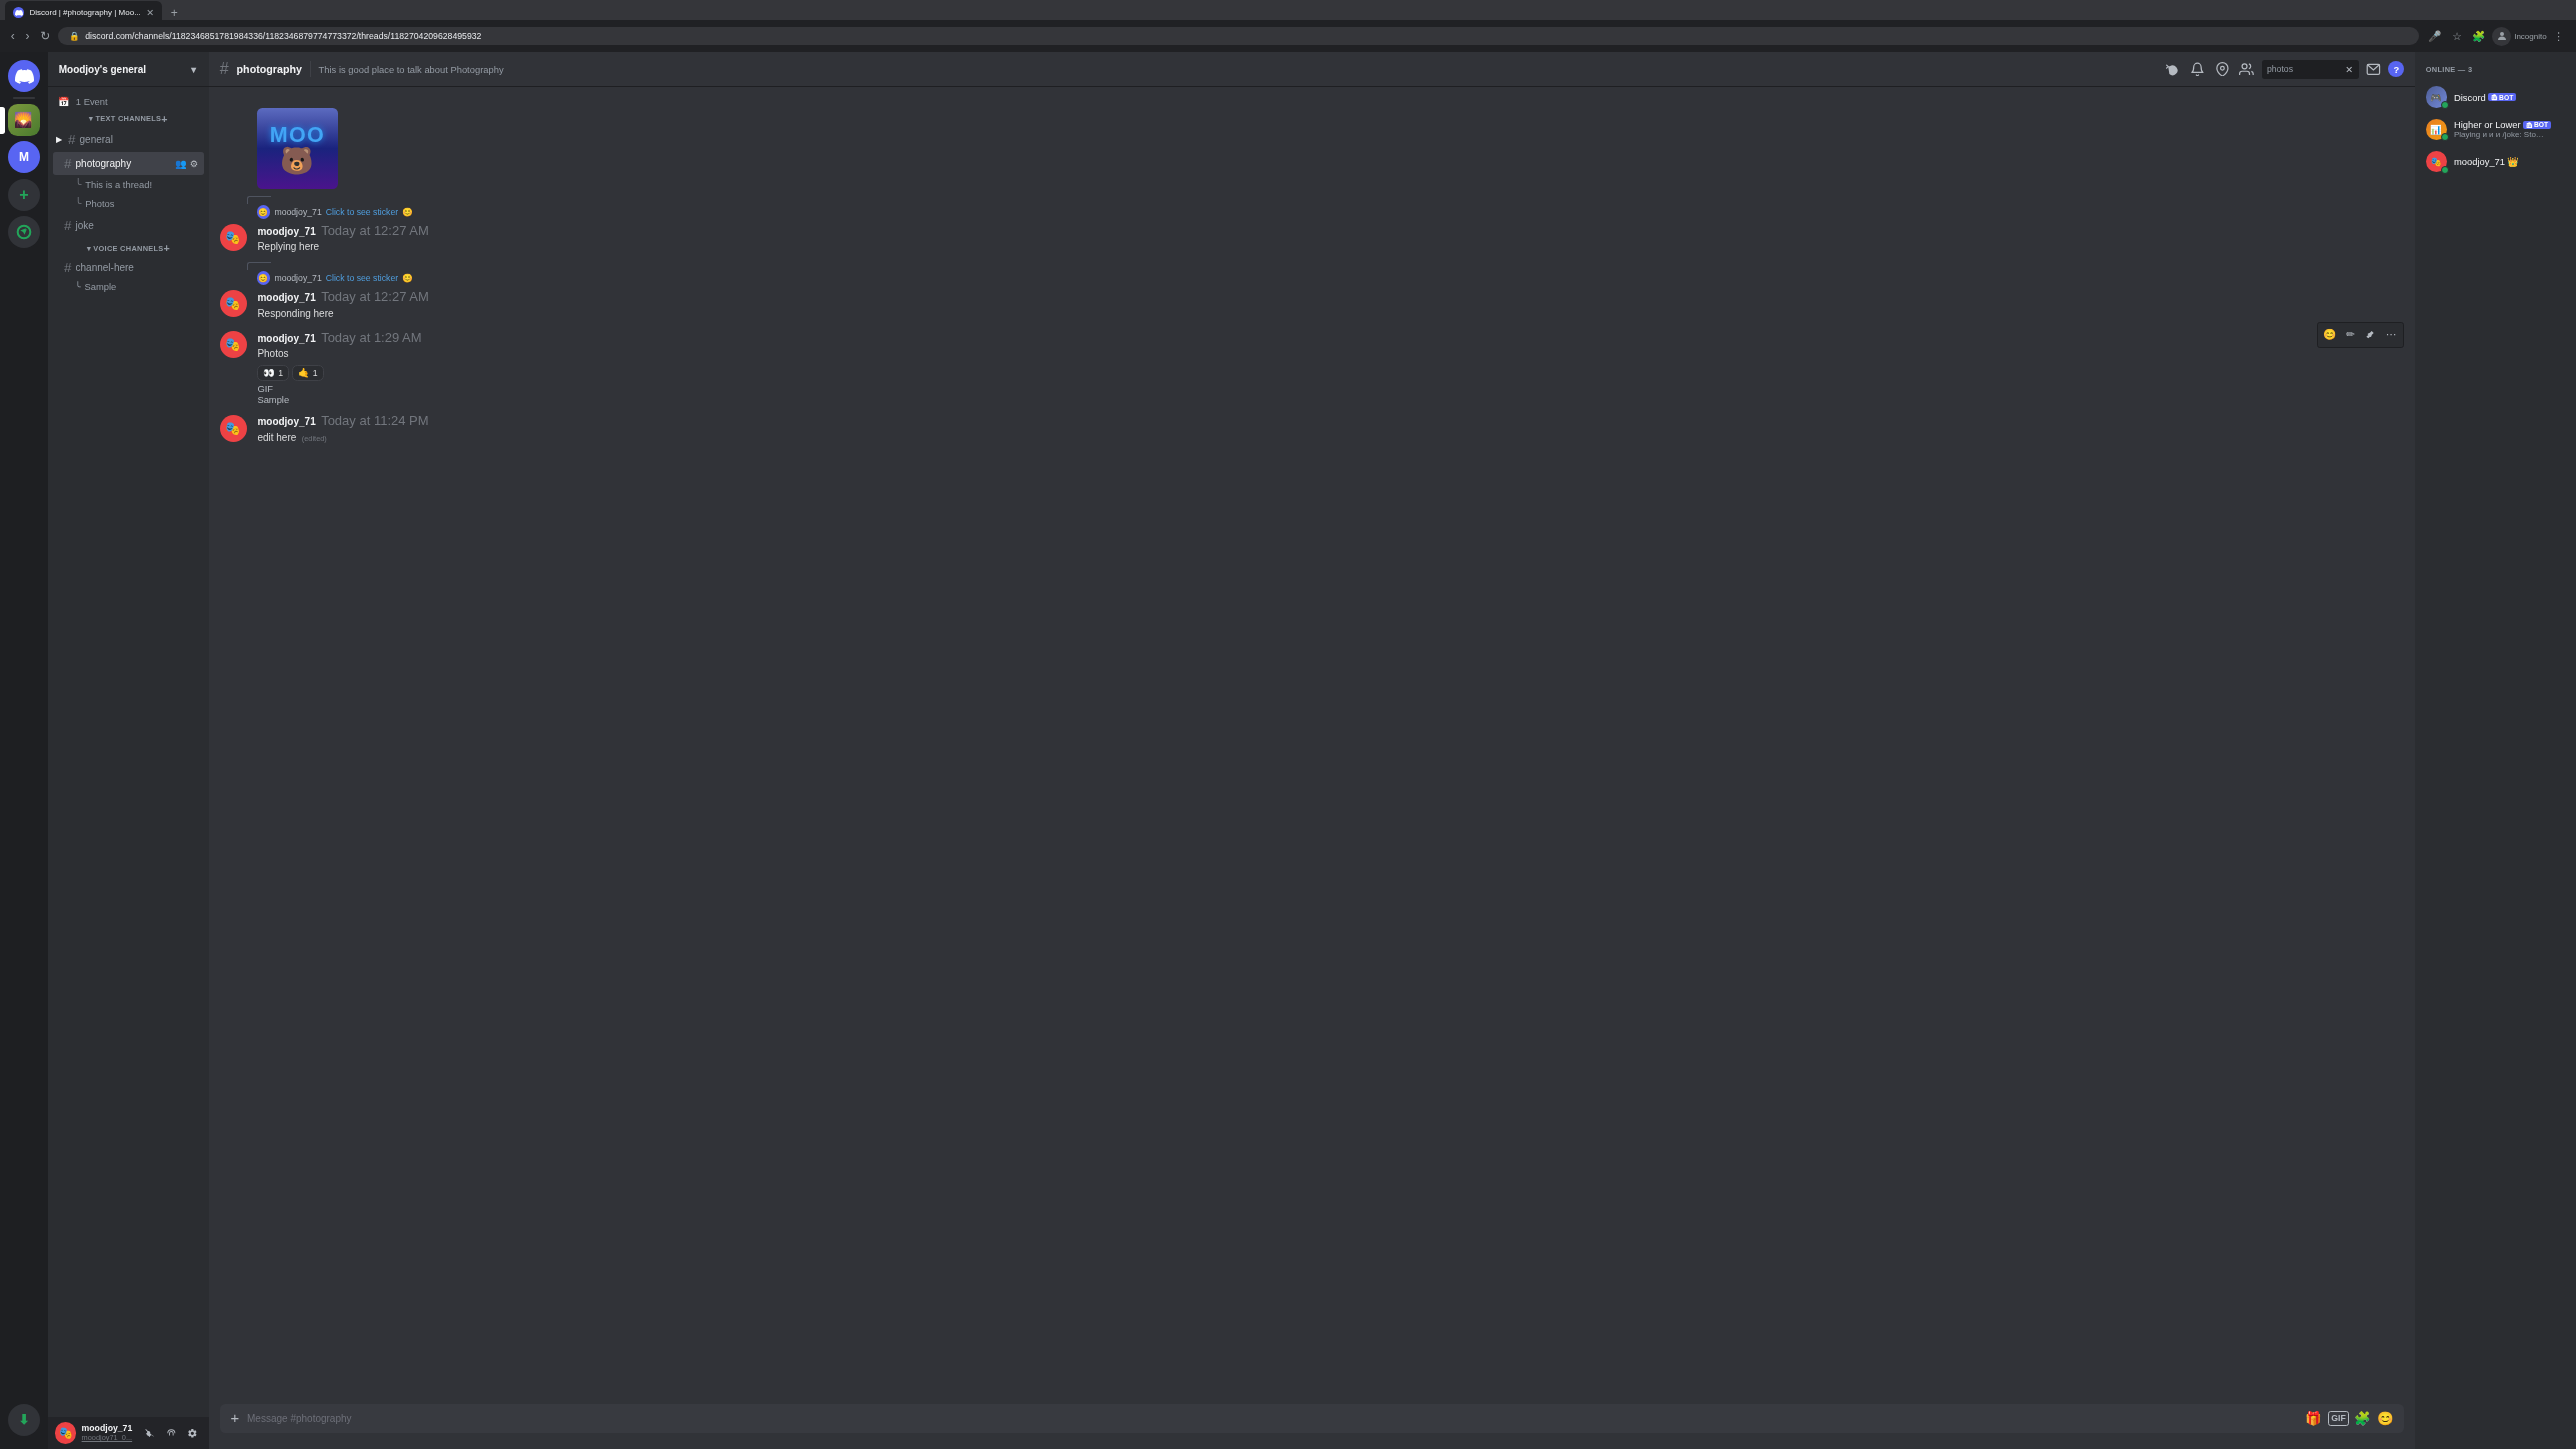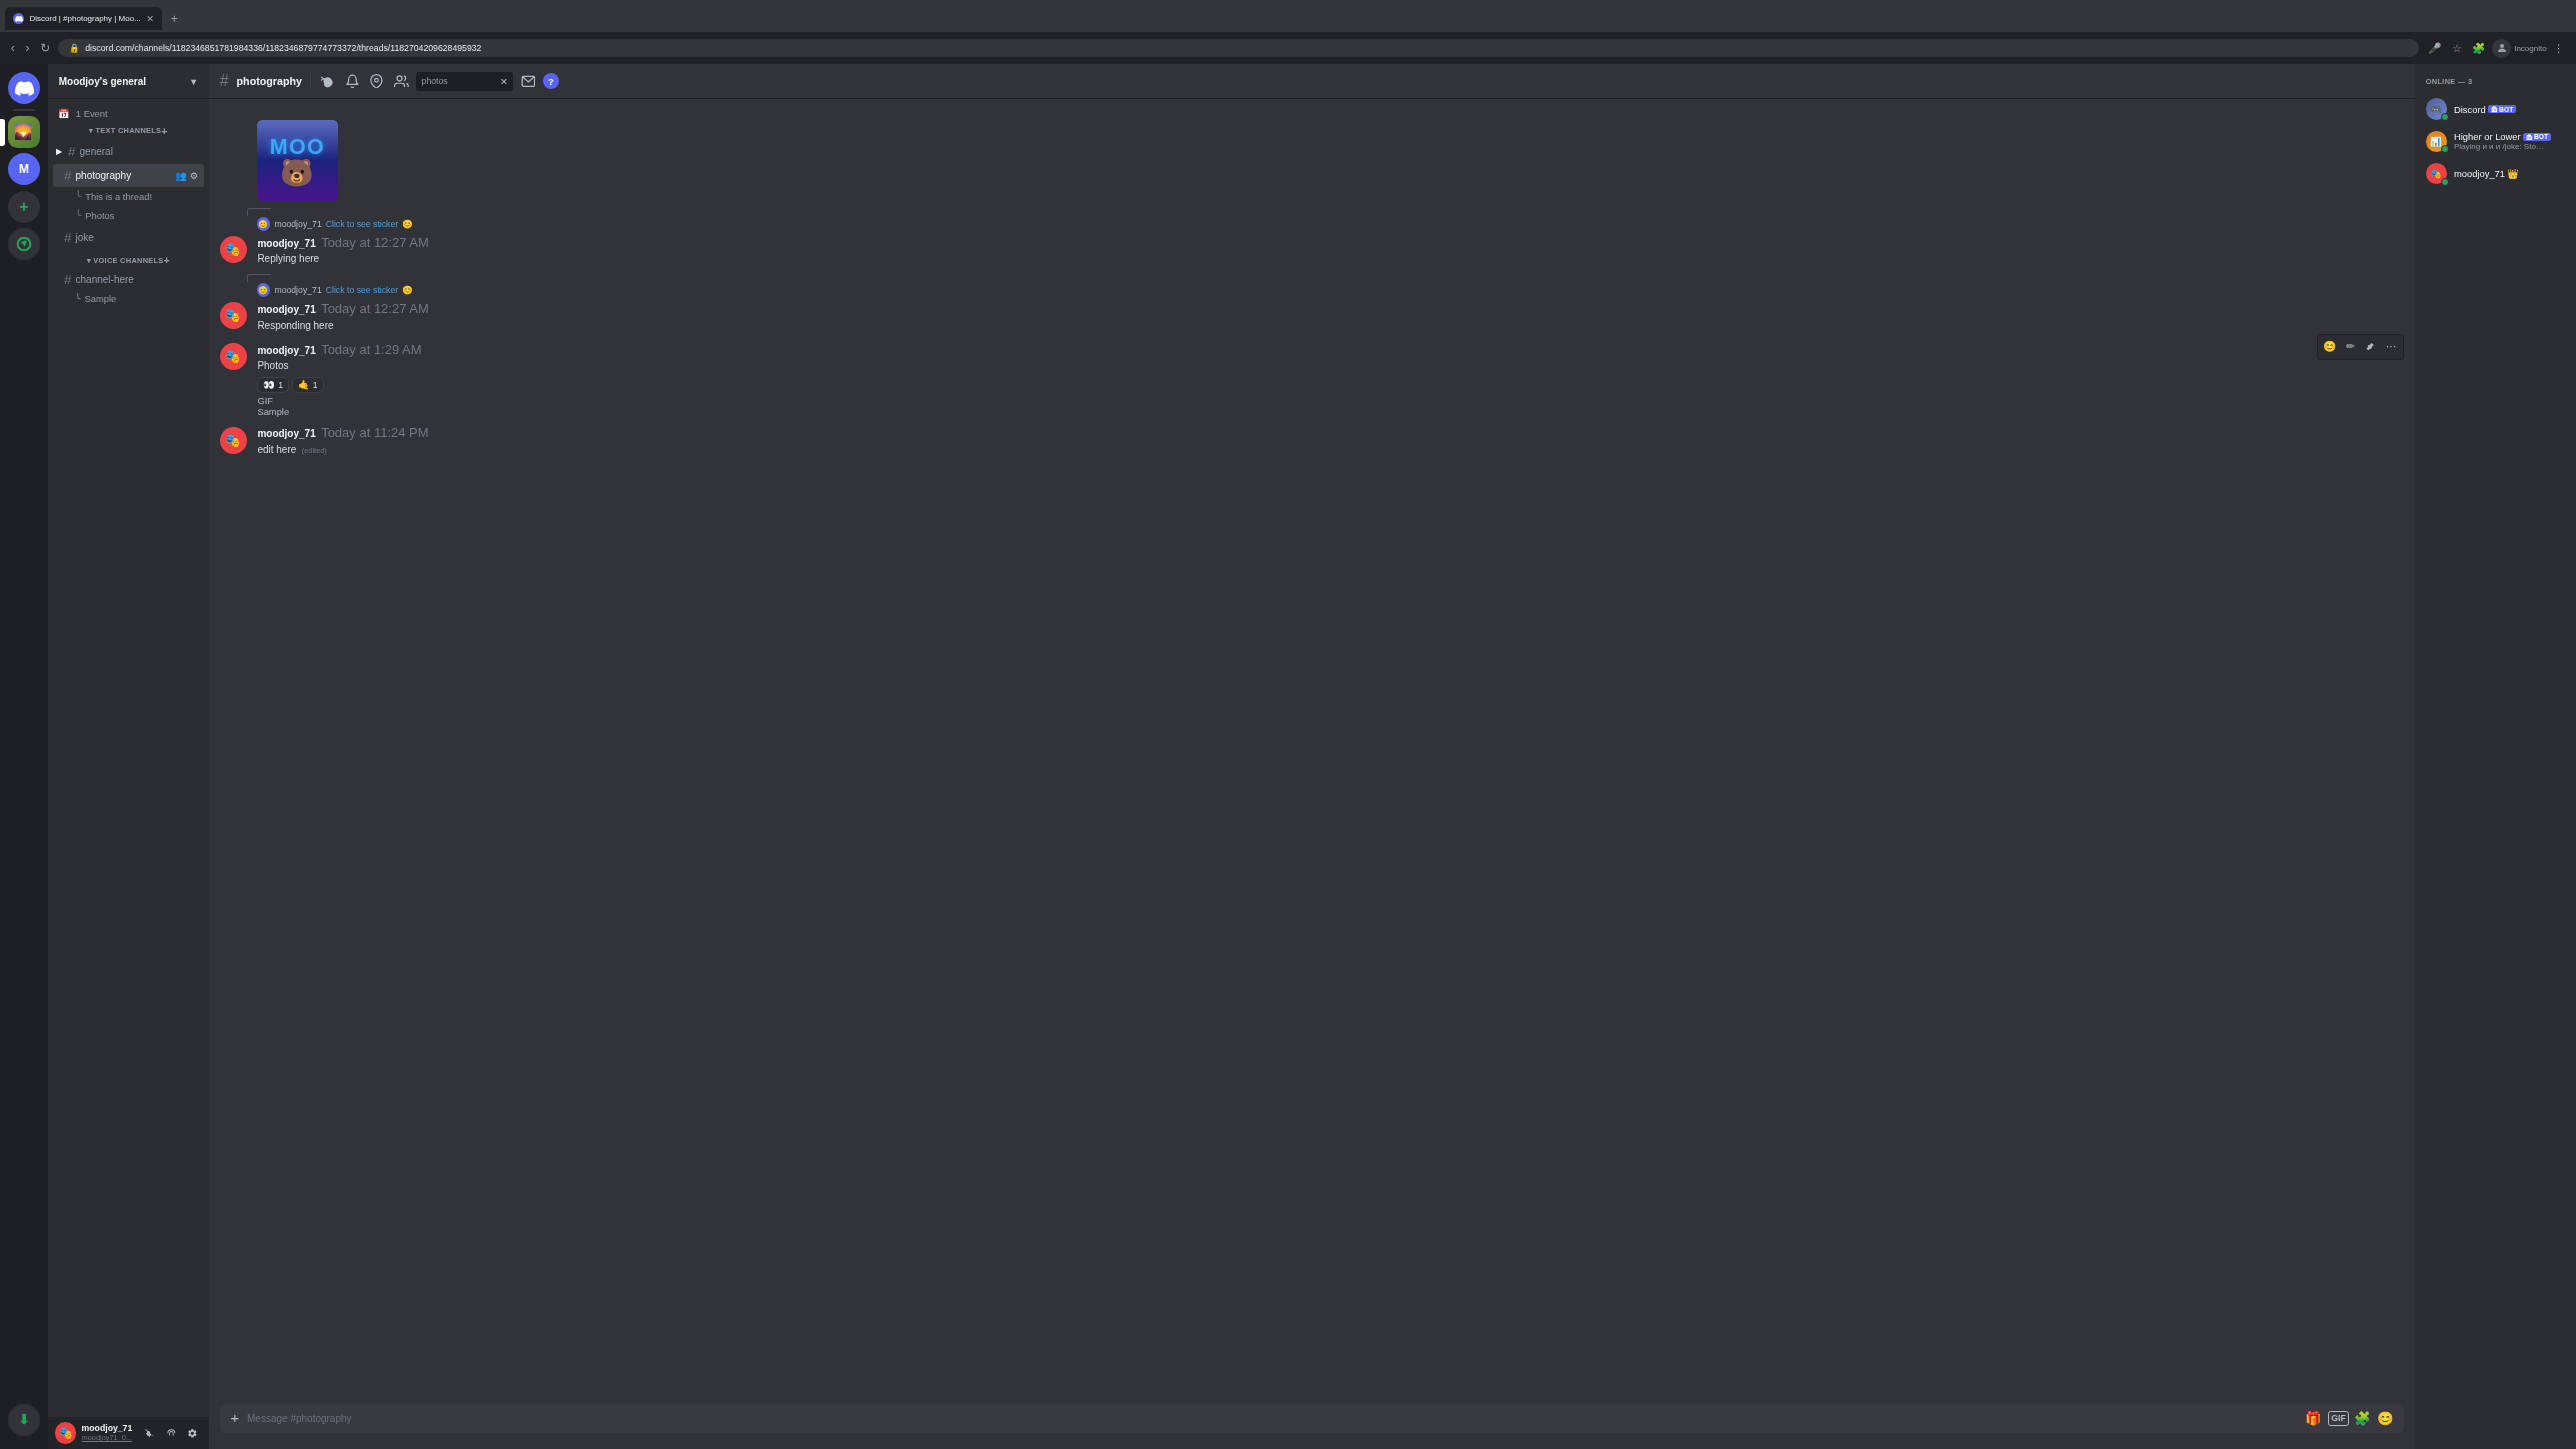--- a/index.html
+++ b/index.html
@@ -17,21 +17,21 @@
     
     .browser-chrome {
       background: #202124;
       flex-shrink: 0;
     }
     .browser-tab-bar {
       display: flex;
       align-items: center;
       padding: 5.4px 5.4px 0;
       background: #35363a;
-      height: 32px;
+      height: 20px;
     }
     .browser-tab {
       display: flex;
       align-items: center;
       background: #202124;
       border-radius: 5.4px 5.4px 0 0;
       padding: 0 8px;
       height: 23px;
       gap: 5.4px;
       min-width: 134px;
@@ -611,20 +611,21 @@
       </div>
     </div>
   </div>
 
   <div class="main-content">
 
     <div class="channel-header">
       <span class="channel-header-hash">#</span>
       <span class="channel-header-name">photography</span>
       <div class="header-divider"></div>
+      <span class="channel-header-desc">This is good place to talk about Photography</span>
       <div class="header-actions">
         <div class="header-action-btn" title="Threads">
           <svg width="14.8" height="14.8" viewBox="0 0 24 24" fill="#b5bac1">
               <path d="M5.43 19.57A8 8 0 1 0 6 7H3.5"></path>
               <path d="m1 5 2.5 2.5L1 10" stroke="#b5bac1" stroke-width="2" fill="none" stroke-linecap="round"></path>
             </svg>
         </div>
         <div class="header-action-btn" title="Notification Settings">
           <svg width="14.8" height="14.8" viewBox="0 0 24 24" fill="#b5bac1">
               <path d="M18 8A6 6 0 0 0 6 8c0 7-3 9-3 9h18s-3-2-3-9M13.73 21a2 2 0 0 1-3.46 0" stroke="#b5bac1" stroke-width="2" fill="none" stroke-linecap="round" stroke-linejoin="round"></path>

